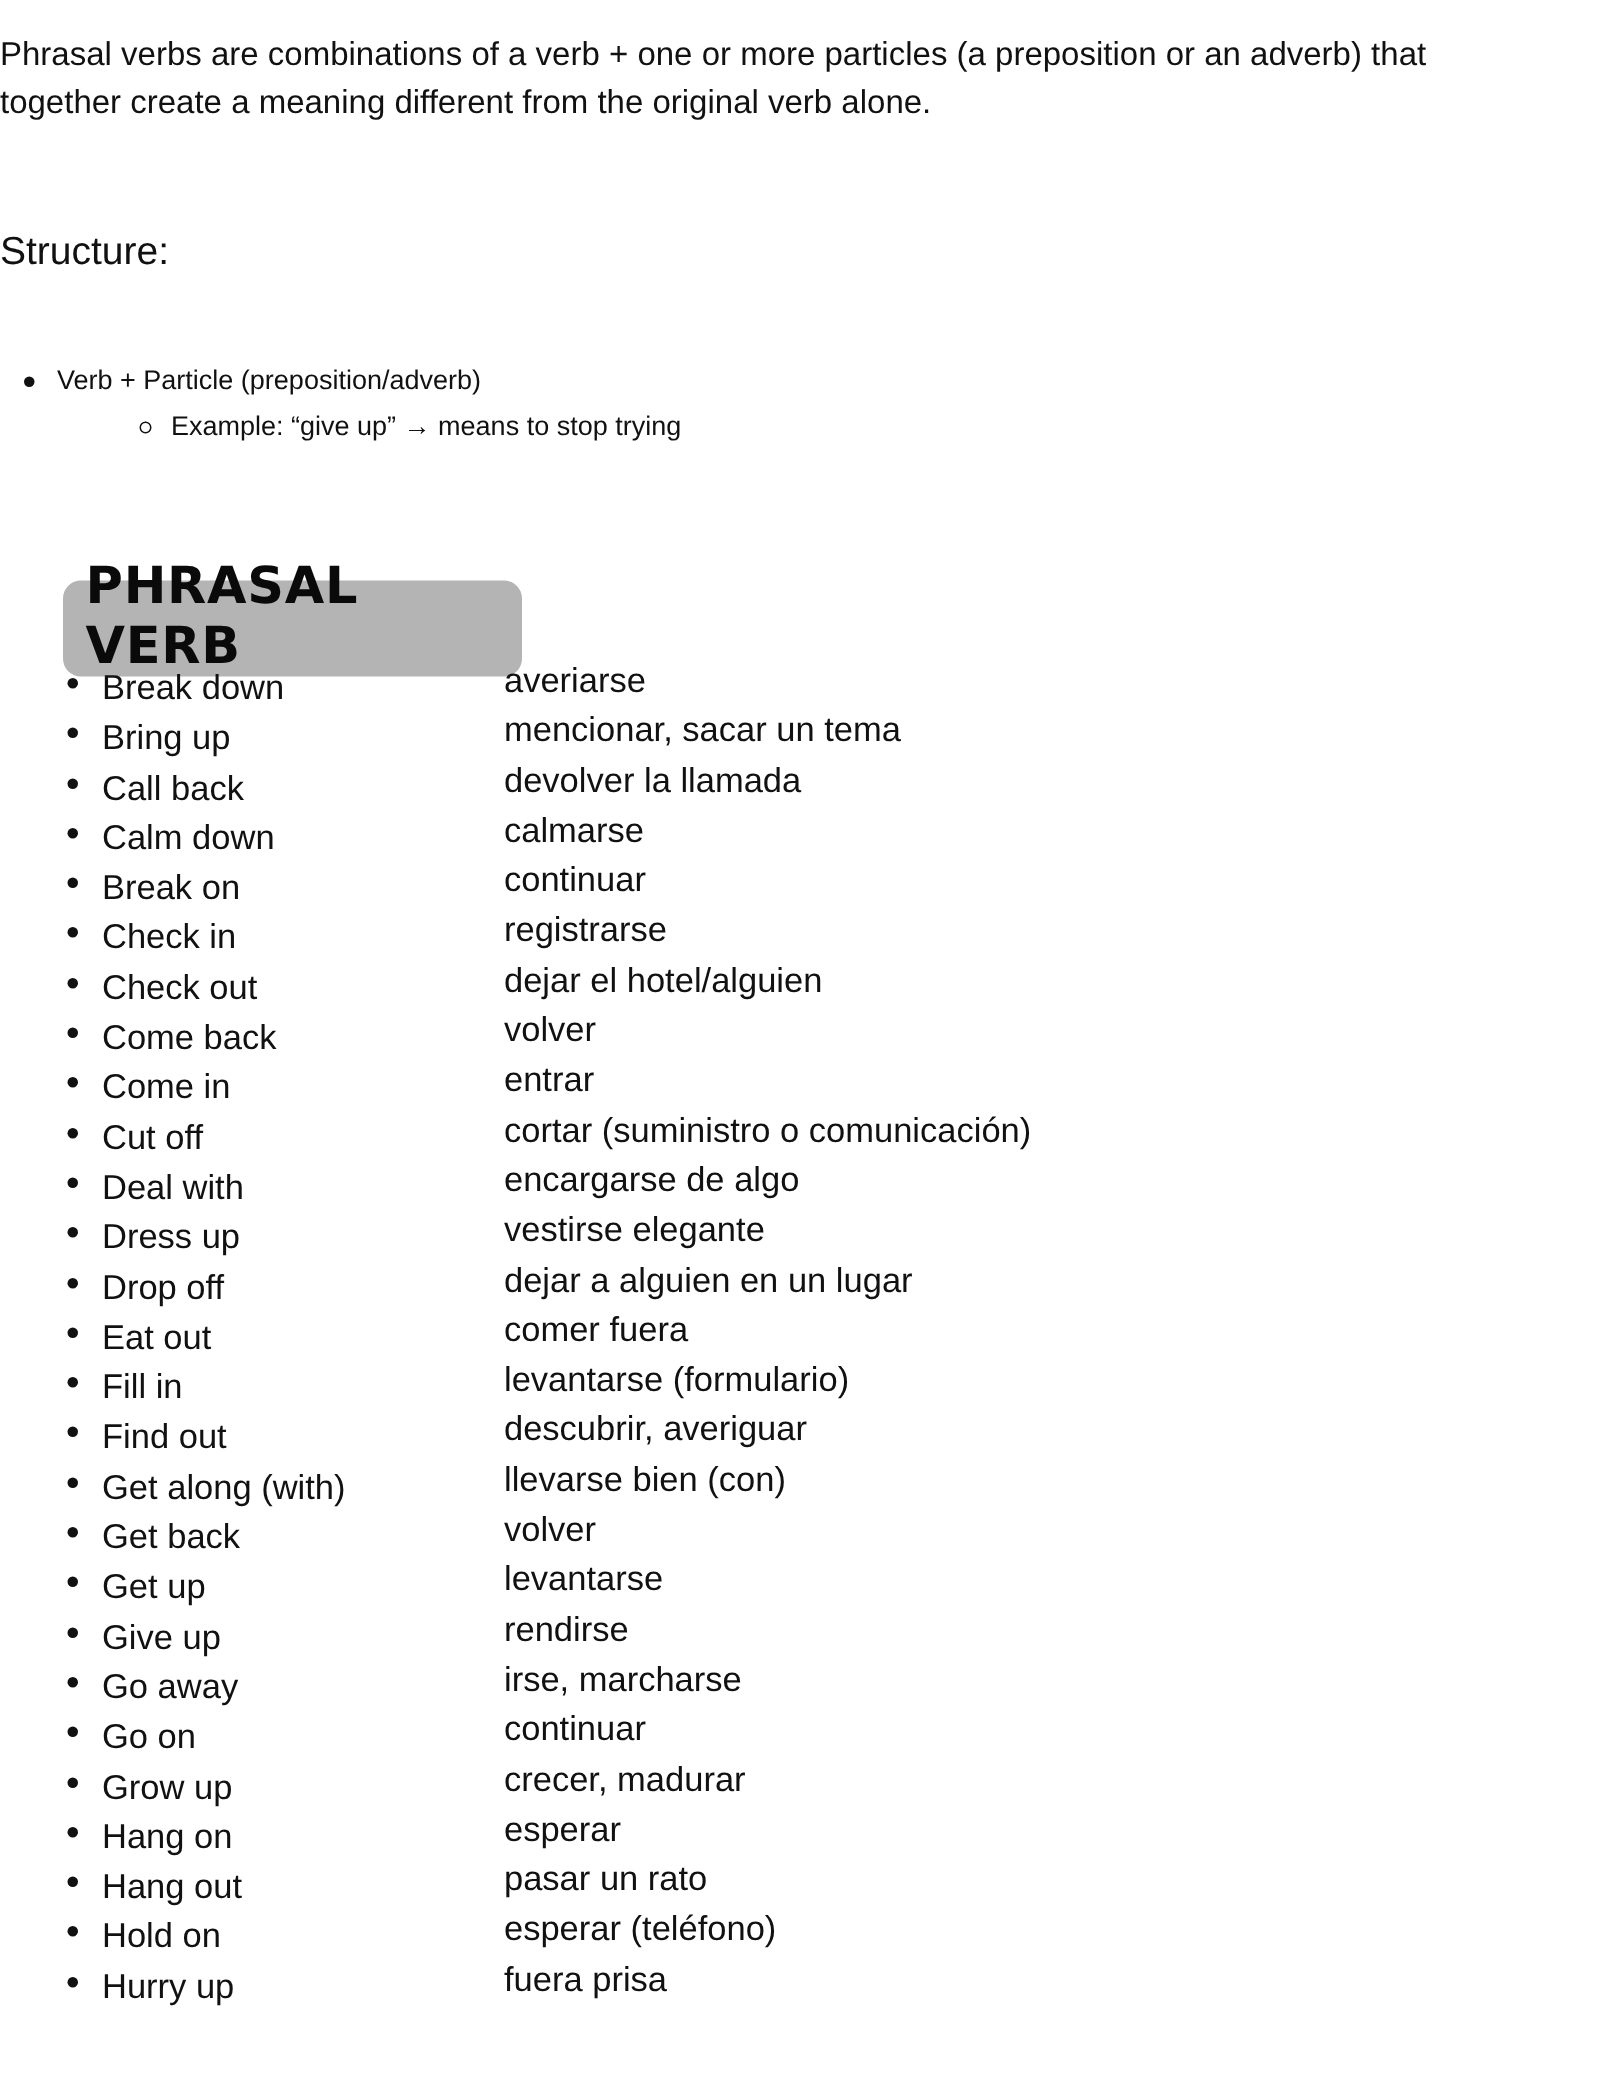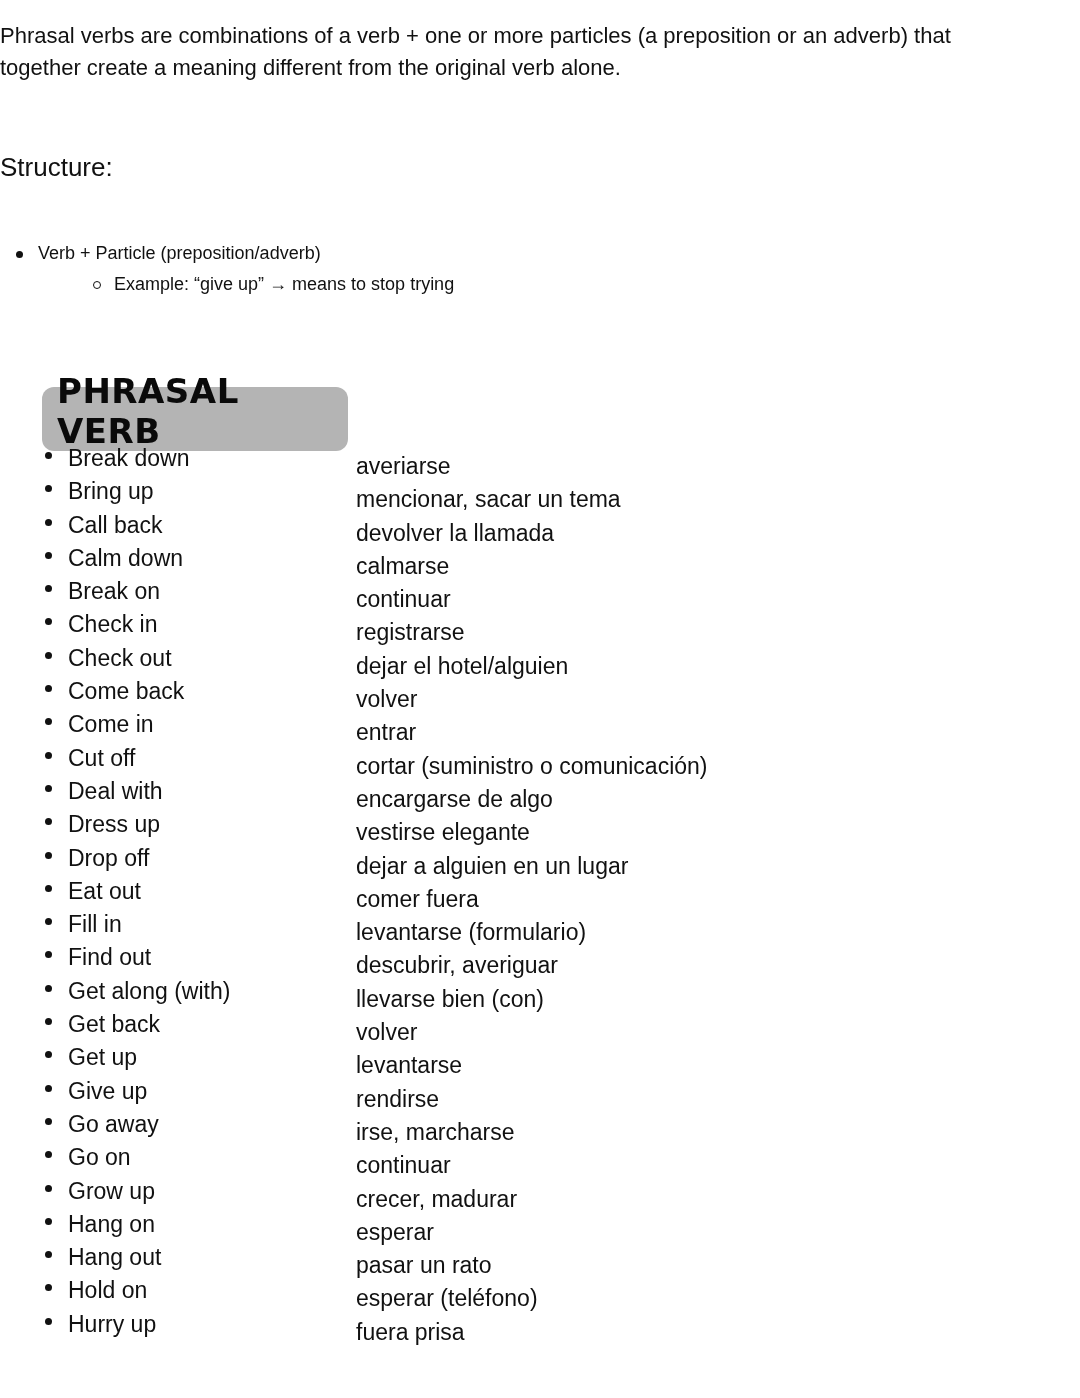--- a/index.html
+++ b/index.html
@@ -38,21 +38,21 @@
     }
     .verbs {
       position: absolute; left: 0; top: 437px; margin: 0; padding: 0; list-style: none;
       font-size: 23px;
     }
     .verbs li { position: relative; height: 33.3px; line-height: 33px; }
     .verbs li .bullet {
       position: absolute; left: 45px; top: 15px; width: 7px; height: 7px; border-radius: 50%; background: #111;
     }
     .verbs li .verb { position: absolute; left: 68px; top: 5px; white-space: nowrap; }
-    .verbs li .meaning { position: absolute; left: 356px; top: 0px; white-space: nowrap; margin-top: 13px; }
+    .verbs li .meaning { position: absolute; left: 336px; top: 0px; white-space: nowrap; }
   </style>
 </head>
 <body>
 
 <p class="intro">Phrasal verbs are combinations of a verb + one or more particles (a preposition or an adverb) that together create a meaning different from the original verb alone.</p>
 
 <p class="structure-label">Structure:</p>
 
 <ul class="struct-list">
   <li>

